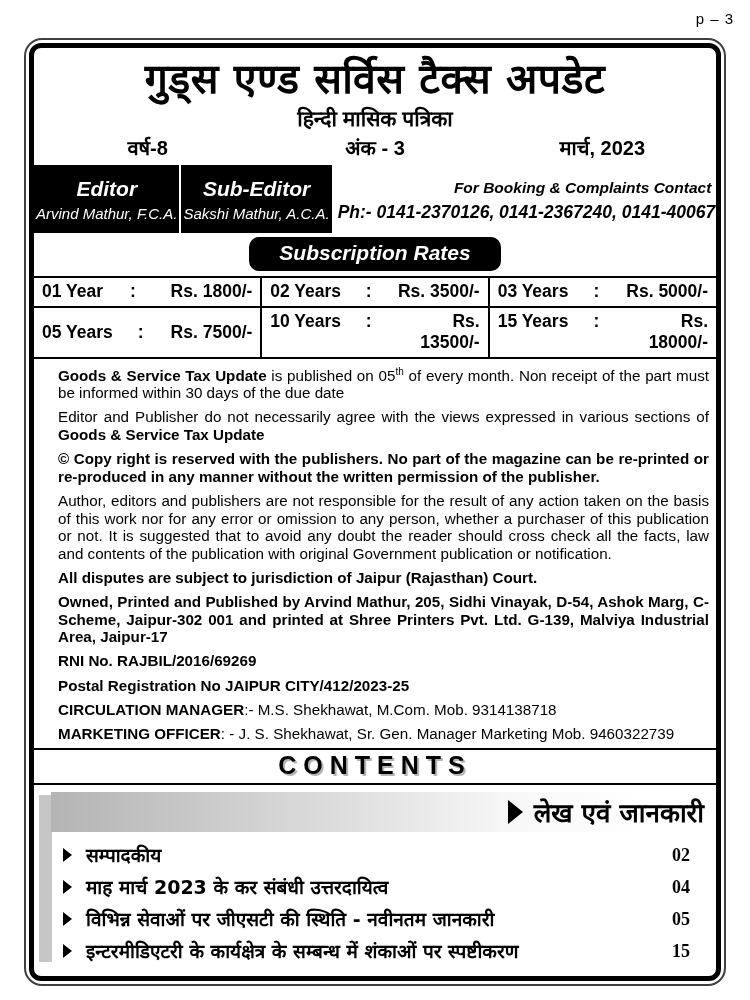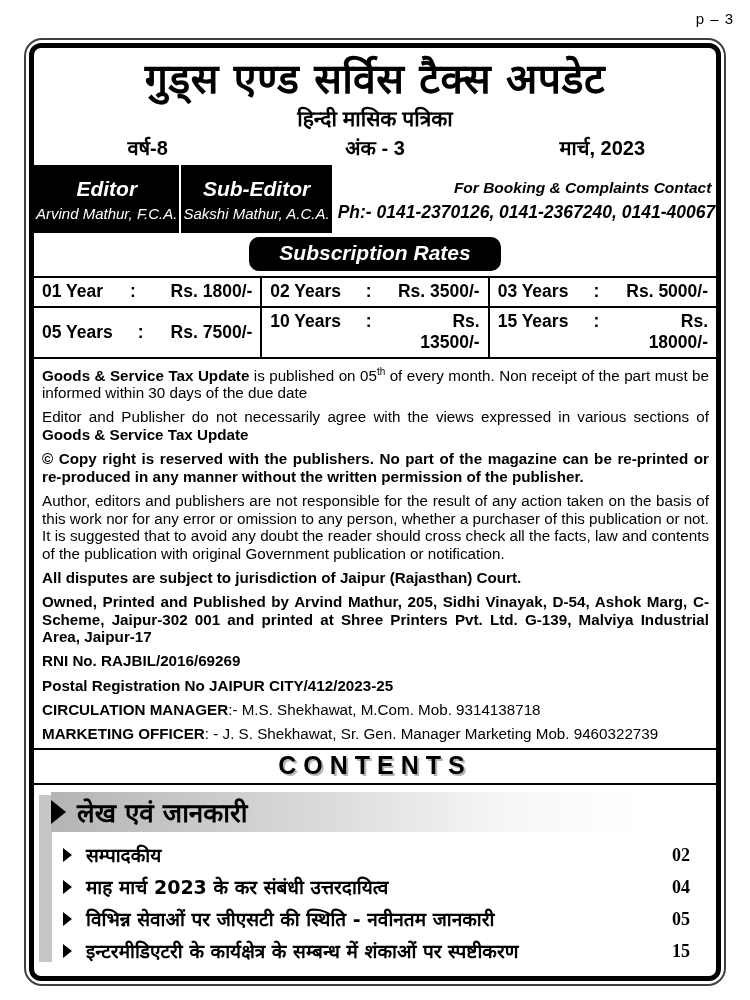--- a/index.html
+++ b/index.html
@@ -84,20 +84,21 @@
   .courier-row {
     display: flex; align-items: baseline;
     padding: 6px 6px 0 8px;
   }
   .courier-text { font-size: 16.5px; font-weight: 700; }
   .single-copy { font-size: 12.5px; margin-left: auto; white-space: nowrap; padding-left: 6px; }
   .notices { padding: 0 7px 0 8px; flex: 0 0 auto; }
   .notice {
     font-size: 15.2px; line-height: 1.16; margin-top: 6.5px;
     text-align: justify;
+    margin-left: 16px;
   }
   .notice.tight { text-align: left; }
   .b { font-weight: 700; }
   sup { font-size: 10px; }
   
   .contents-band {
     border-top: 2.5px solid #000; border-bottom: 2.5px solid #000;
     text-align: center; margin-top: 6px; padding: 1px 0 3px 0;
   }
   .contents-heading {
@@ -109,21 +110,21 @@
     padding: 7px 12px 6px 5px;
     display: flex; flex-direction: column;
   }
   .gray-strip {
     position: absolute; left: 5px; top: 10px; bottom: 14px;
     width: 13px; background: #c6c6c6;
   }
   .section-bar {
     position: relative; margin-left: 12px; height: 40px;
     background: linear-gradient(to right, #b4b4b4, #dedede 45%, #f7f7f7 70%, #ffffff 90%);
-    display: flex; align-items: center;
+    display: flex; align-items: center; justify-content: flex-end;
   }
   .tri-big {
     width: 0; height: 0; flex: 0 0 auto;
     border-left: 15px solid #000;
     border-top: 12px solid transparent;
     border-bottom: 12px solid transparent;
     margin-right: 11px;
   }
   .section-title {
     font-size: 26px; font-weight: 800;

